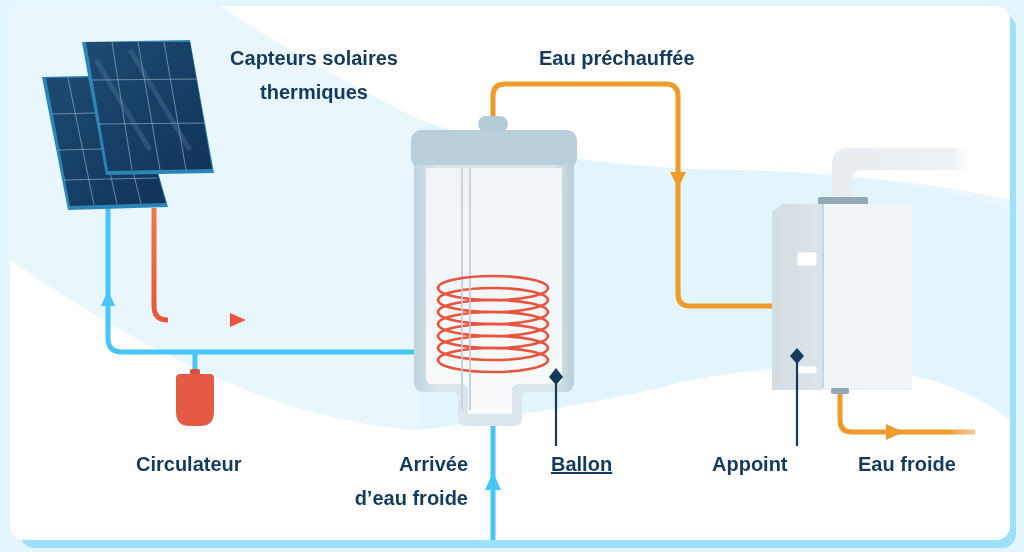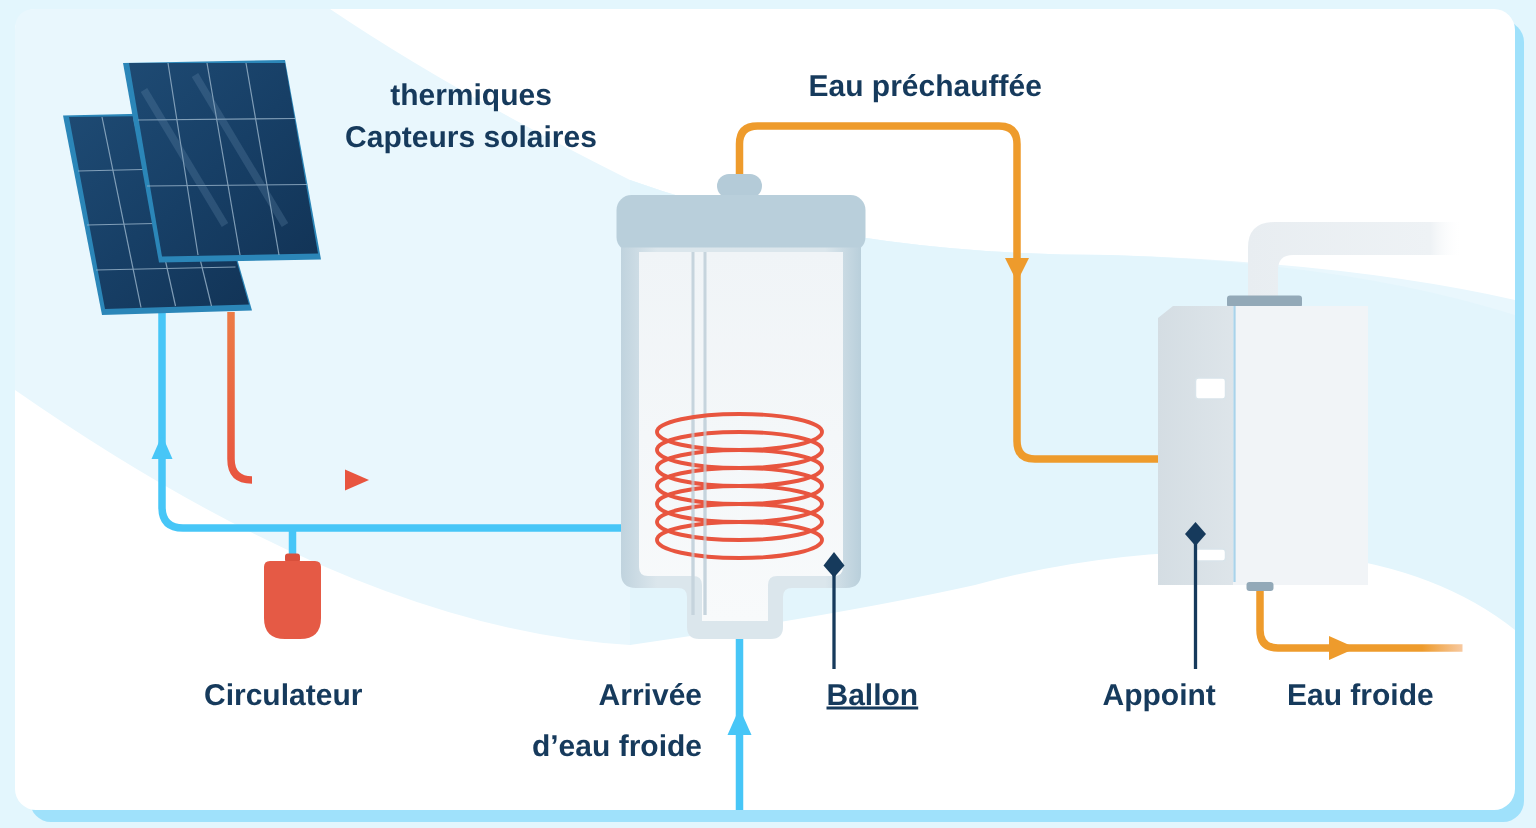--- a/index.html
+++ b/index.html
@@ -152,25 +152,25 @@
       <polygon points="556,368 563,377 556,385 549,377" fill="#163a5c"></polygon>
     </g>
     <g>
       <line x1="797" y1="356" x2="797" y2="446" stroke="#163a5c" stroke-width="2.2"></line>
       <polygon points="797,348 804,356 797,364 790,356" fill="#163a5c"></polygon>
     </g>
   </svg>
 
   
   <div class="lbl center" style="left:214px; top:44px; width:200px;">
+    <div>Capteurs solaires</div>
     <div style="margin-top:6px;">thermiques</div>
-    <div>Capteurs solaires</div>
   </div>
   <div class="lbl" style="left:501px; top:44px;margin-left:38px;">Eau préchauffée</div>
   <div class="lbl right" style="left:330px; top:450px; width:138px;">
     <div>Arrivée</div>
     <div style="margin-top:6px;">d’eau froide</div>
   </div>
   <div class="lbl" style="left:136px; top:450px;">Circulateur</div>
   <div class="lbl" style="left:551px; top:450px;text-decoration:underline;">Ballon</div>
-  <div class="lbl" style="left:735px; top:450px;">Appoint</div>
+  <div class="lbl" style="left:712px; top:450px;">Appoint</div>
   <div class="lbl" style="left:858px; top:450px;">Eau froide</div>
 </div>
 
 </body></html>

